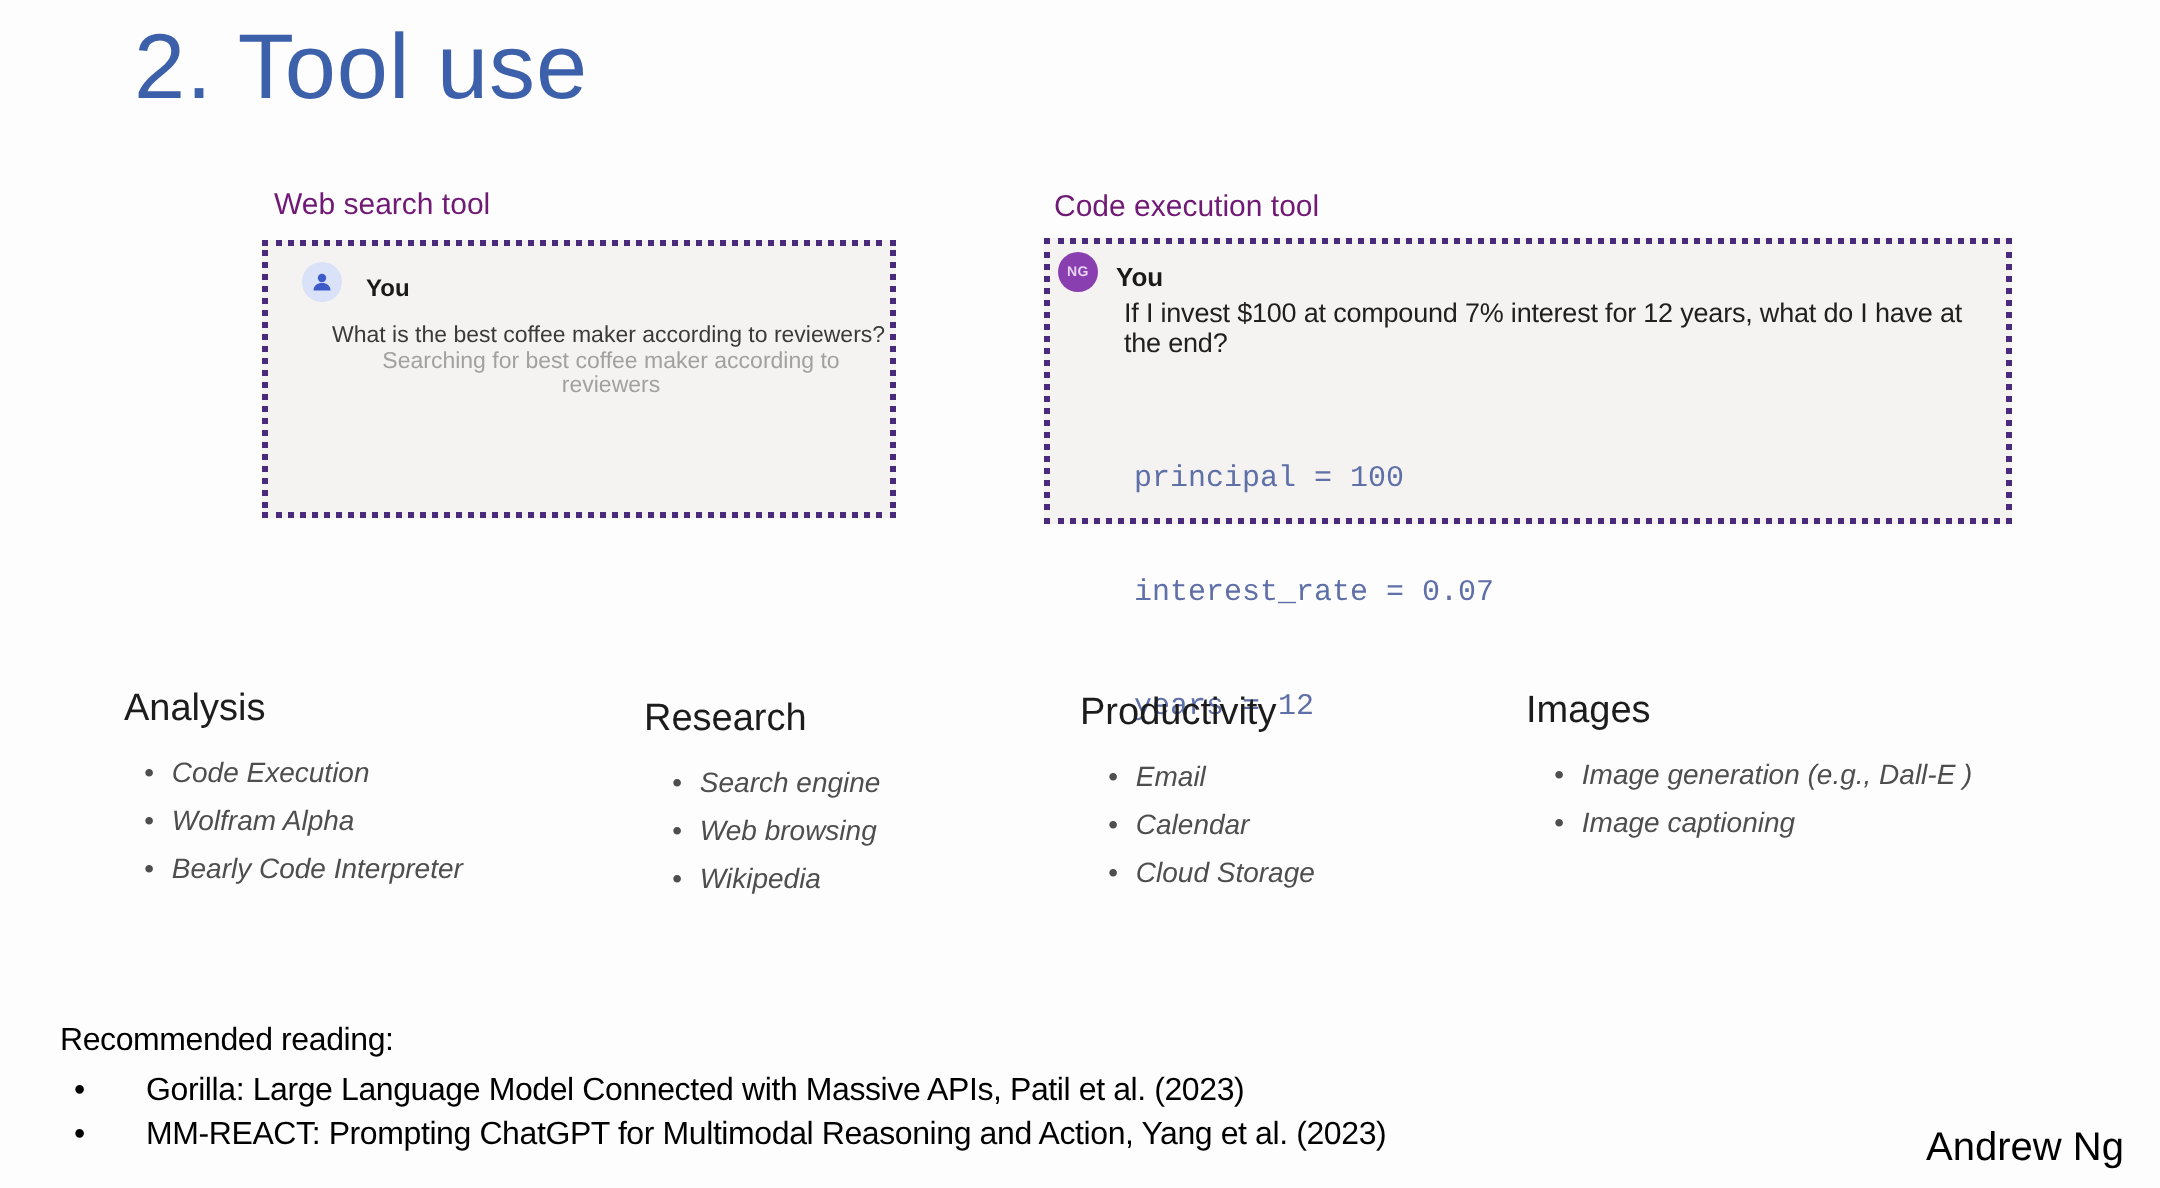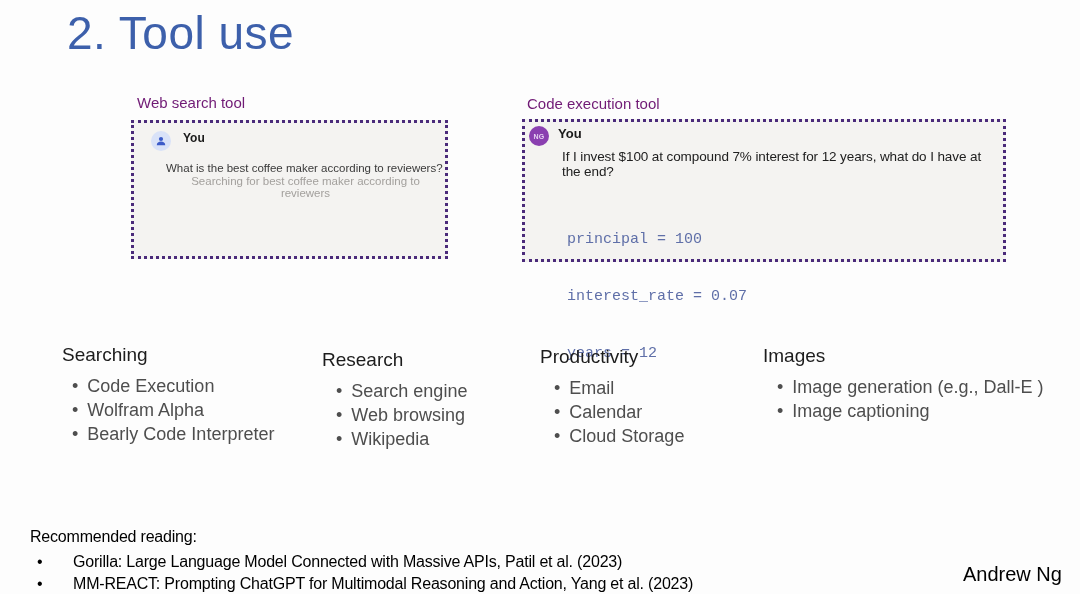--- a/index.html
+++ b/index.html
@@ -27,21 +27,21 @@
   }
 
   .panel {
     background: #f4f3f1;
     border: 3px dotted #4a2a7a;
     box-sizing: border-box;
   }
   .panel-web  { left: 131px; top: 120px; width: 317px; height: 139px; padding: 8px 0 0 17px; }
   .panel-code { left: 522px; top: 119px; width: 484px; height: 143px; padding: 4px 0 0 4px; }
 
-  .chat-row { display: flex; align-items: flex-start; }
+  .chat-row { display: flex; align-items: flex-end; }
   .avatar {
     width: 20px; height: 20px; border-radius: 50%;
     display: flex; align-items: center; justify-content: center;
     flex: 0 0 auto;
   }
   .you-avatar { background: #d9e2f8; }
   .copilot-avatar {
     background: conic-gradient(from 210deg, #e9a13b, #d95379, #8a53c9, #3f7ede, #38b6e8, #7dc14d, #e9a13b);
   }
   .ng-avatar {
@@ -73,27 +73,28 @@
     margin: 13px 0 0 38px;
     font-family: "Liberation Mono", "DejaVu Sans Mono", monospace;
     font-size: 15px; line-height: 19px;
     color: #5f6fa8;
     white-space: pre;
   }
 
   .category { width: 270px; }
   .cat-header { font-size: 19px; color: #1c1c1c; margin-bottom: 8px; }
   .cat-item {
-    font-size: 18px; line-height: 24px; color: #4e4e4e;
+    font-size: 14px; line-height: 24px; color: #4e4e4e;
     padding-left: 10px;
     white-space: nowrap;
+    font-style: italic;
   }
   .cat-item .bullet { margin-right: 9px; }
 
-  .reading { left: 30px; top: 528px; color: #000; letter-spacing: -0.2px; }
+  .reading { left: 30px; top: 512px; color: #000; letter-spacing: -0.2px; }
   .reading-header { font-size: 16px; margin-bottom: 5px; }
   .reading-item { font-size: 16px; line-height: 21.5px; white-space: nowrap; }
   .reading-item .rbullet { display: inline-block; width: 14px; margin: 0 22px 0 7px; }
 
   .author {
     left: 963px; top: 563px;
     font-size: 20px; color: #000;
   }
 </style>
 </head>
@@ -124,21 +125,21 @@
   </div>
   <div class="code-question">If I invest $100 at compound 7% interest for 12 years, what do I have at the end?</div>
   <div class="code-block">
     <div>principal = 100</div>
     <div>interest_rate = 0.07</div>
     <div>years = 12</div>
   </div>
 </div>
 
 <div class="abs category" style="left:62px; top:344px">
-  <div class="cat-header">Searching</div>
+  <div class="cat-header">Analysis</div>
   <div class="cat-item"><span class="bullet">•</span><span>Code Execution</span></div>
   <div class="cat-item"><span class="bullet">•</span><span>Wolfram Alpha</span></div>
   <div class="cat-item"><span class="bullet">•</span><span>Bearly Code Interpreter</span></div>
 </div>
 
 <div class="abs category" style="left:322px; top:349px">
   <div class="cat-header">Research</div>
   <div class="cat-item" style="padding-left:14px"><span class="bullet">•</span><span>Search engine</span></div>
   <div class="cat-item" style="padding-left:14px"><span class="bullet">•</span><span>Web browsing</span></div>
   <div class="cat-item" style="padding-left:14px"><span class="bullet">•</span><span>Wikipedia</span></div>

